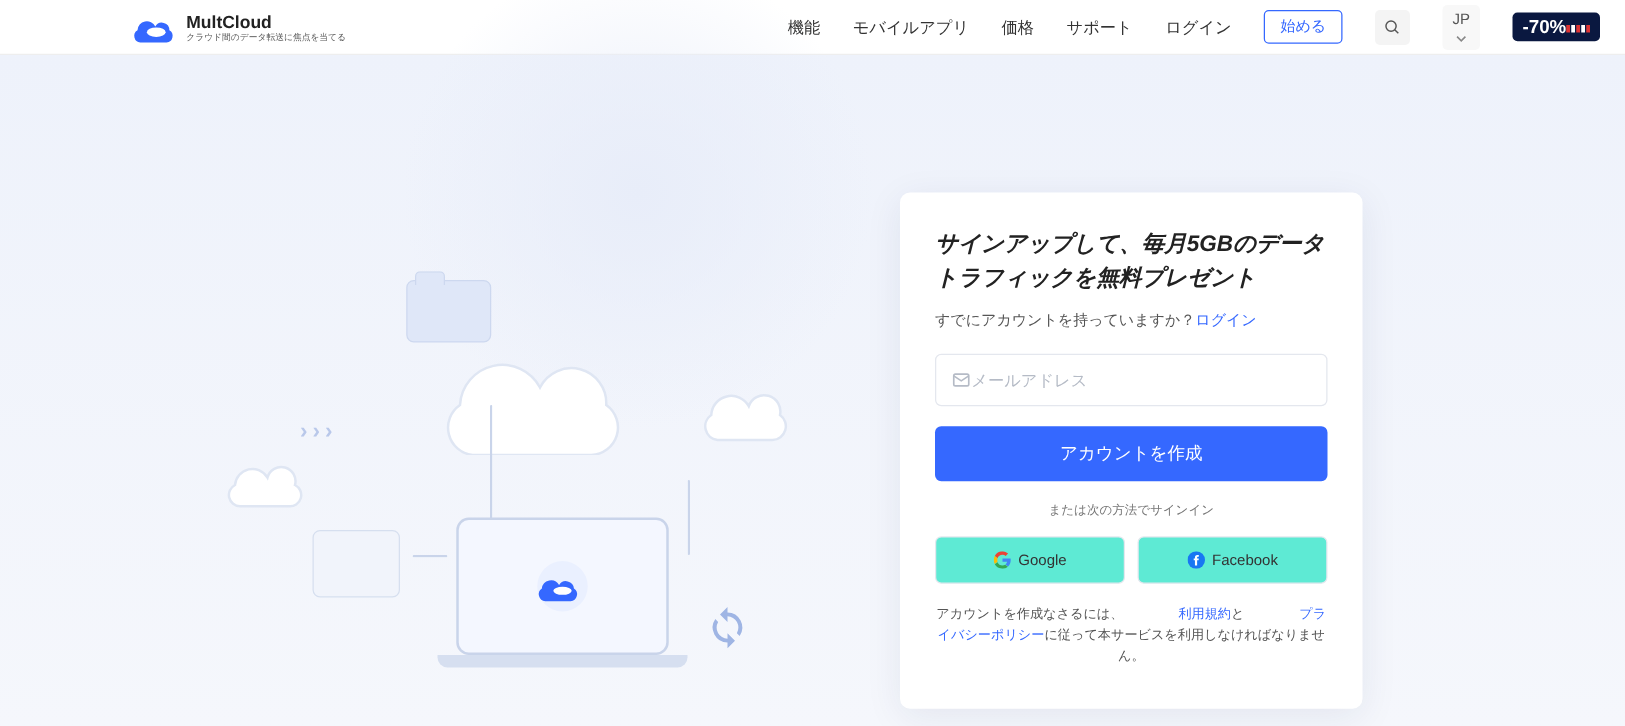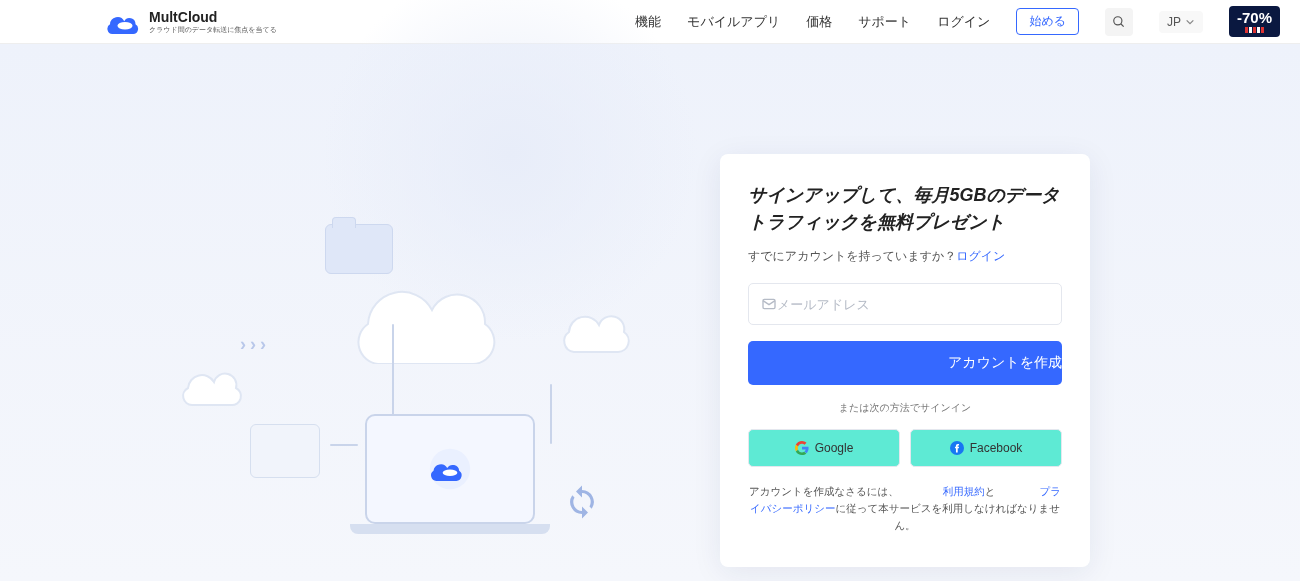--- a/index.html
+++ b/index.html
@@ -10,22 +10,22 @@
 .logo-cloud { width: 36px; height: 26px; position: relative; }
 .logo-cloud svg { width: 100%; height: 100%; }
 .logo-text { display: flex; flex-direction: column; }
 .logo-name { font-weight: bold; font-size: 14px; color: #222; }
 .logo-sub { font-size: 7px; color: #555; }
 
 .nav { display: flex; align-items: center; margin-left: auto; gap: 26px; font-size: 13px; color: #333; }
 .nav-item { cursor: pointer; }
 .btn-start { border: 1px solid #3568ff; color: #3568ff; background: #fff; border-radius: 4px; padding: 4px 12px; font-size: 12px; cursor: pointer; }
 .search-btn { width: 28px; height: 28px; background: #f4f4f4; border-radius: 4px; display: flex; align-items: center; justify-content: center; cursor: pointer; }
-.lang { display: flex; align-items: center; gap: 4px; font-size: 12px; color: #555; cursor: pointer; padding: 4px 8px; background: #f8f8f8; border-radius: 4px; }
-.promo { background: #0a1840; color: #fff; font-weight: bold; font-size: 15px; padding: 4px 8px; border-radius: 4px; display: flex; flex-direction: column; align-items: center; line-height: 1; cursor: pointer; }
+.lang { display: flex; align-items: center; gap: 4px; font-size: 12px; color: #555; cursor: pointer; padding: 4px 8px; background: #f8f8f8; border-radius: 4px; flex-direction: column; }
+.promo { background: #0a1840; color: #fff; font-weight: bold; font-size: 15px; padding: 4px 8px; border-radius: 4px; display: flex; flex-direction: row; align-items: center; line-height: 1; cursor: pointer; }
 .promo-stripes { display:flex; gap:1px; margin-top:2px;}
 .promo-stripes span{width:3px;height:6px;background:#d33;}
 .promo-stripes span:nth-child(even){background:#fff;}
 
 .hero { position: relative; width: 100%; height: 537px; background: linear-gradient(180deg, #eef2fb, #f5f7fc); }
 
 .illus { position: absolute; left: 220px; top: 180px; width: 440px; height: 360px; }
 .cloud-big { position:absolute; left:130px; top:40px; width:170px; height:100px; }
 .cloud-small { position:absolute; right:20px; top:80px; width:80px; height:50px; }
 .cloud-tiny { position:absolute; left:-40px; top:140px; width:70px; height:44px; }
@@ -48,21 +48,21 @@
 
 .card { position: absolute; right: 210px; top: 110px; width: 370px; background: #fff; border-radius: 8px; padding: 28px 28px 22px 28px; box-shadow: 0 6px 30px rgba(20,40,90,0.08);}
 .card h1 { font-size: 18px; font-weight: bold; color: #222; line-height: 1.5; margin-bottom: 12px; font-style: italic;}
 .card .already { font-size: 12px; color: #555; margin-bottom: 18px;}
 .card .already a { color: #3568ff; text-decoration: none; cursor:pointer;}
 .field { border: 1px solid #e4e7ee; border-radius: 5px; height: 42px; display:flex; align-items:center; padding:0 12px; margin-bottom:12px; position:relative;}
 .field input { border:none; outline:none; flex:1; font-size:13px; background:transparent;}
 .field input::placeholder{color:#b5bbc6;}
 .field-icon{color:#b5bbc6;display:flex;}
 .eye{position:absolute;right:10px;color:#b5bbc6;cursor:pointer;}
-.create-btn{width:100%;height:44px;background:#3568ff;color:#fff;border:none;border-radius:5px;font-size:14px;cursor:pointer;margin-top:4px;margin-bottom:16px;text-align:right;}
+.create-btn{width:100%;height:44px;background:#3568ff;color:#fff;border:none;border-radius:5px;font-size:14px;cursor:pointer;margin-top:4px;margin-bottom:16px;}
 .or{ text-align:center; font-size:10px; color:#777; margin-bottom:14px;}
 .social{display:flex;gap:10px;margin-bottom:16px;}
 .social-btn{flex:1;height:38px;border:1px solid #e4e7ee;border-radius:5px;background:#5eead4;display:flex;align-items:center;justify-content:center;gap:6px;font-size:12px;color:#333;cursor:pointer;}
 .terms{font-size:10.5px;color:#555;text-align:center;line-height:1.6;margin-bottom:12px;}
 .terms a{color:#3568ff;text-decoration:none;margin-left:44px;}
 </style>
 </head>
 <body>
 
 <div class="header">

